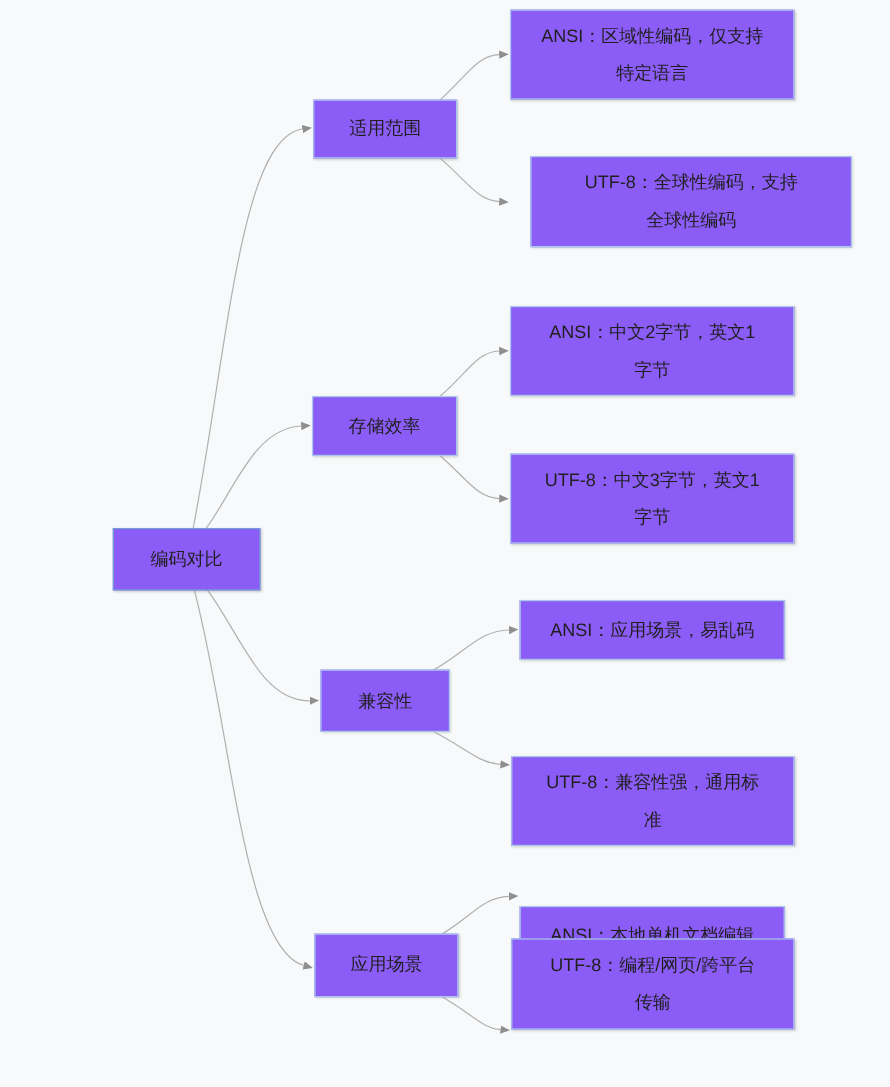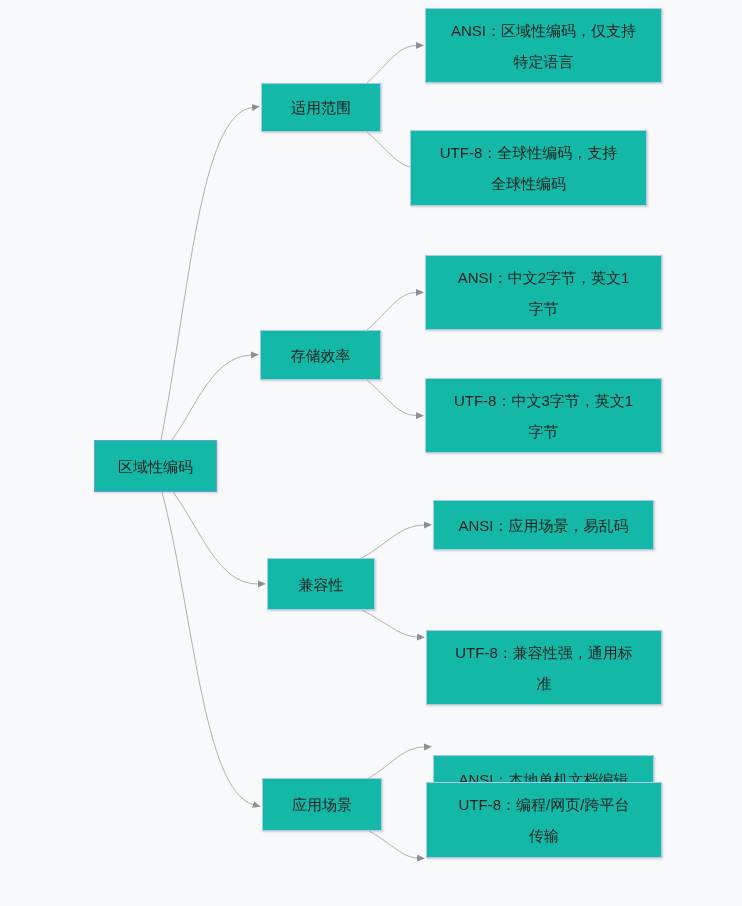--- a/index.html
+++ b/index.html
@@ -17,21 +17,21 @@
   }
   .edges {
     position: absolute;
     left: 0; top: 0;
     width: 742px; height: 906px;
     pointer-events: none;
   }
   .node {
     position: absolute;
     box-sizing: border-box;
-    background: #14b8a6;
+    background: #8b5cf6;
     border: 1px solid #a9c8ee;
     box-shadow: 1px 1px 2px rgba(150,150,150,0.45);
     display: flex;
     flex-direction: column;
     align-items: center;
     justify-content: center;
     text-align: center;
     font-size: 15px;
     color: #1f1f1f;
     line-height: 31px;
@@ -40,23 +40,23 @@
   .node.root {
     border: 1px solid #6f9cd6;
   }
   .node span { display: block; white-space: nowrap; }
 
   
   #n-root  { left: 94px;  top: 440px; width: 123px; height: 52px; }
   #n-b1    { left: 261px; top: 83px;  width: 120px; height: 49px; }
   #n-b2    { left: 260px; top: 330px; width: 121px; height: 50px; }
   #n-b3    { left: 267px; top: 558px; width: 108px; height: 52px; }
-  #n-b4    { left: 262px; top: 778px; width: 120px; height: 53px; }
+  #n-b4    { left: 262px; top: 778px; width: 120px; height: 53px; font-family: Liberation Serif, serif; }
   #n-l1    { left: 425px; top: 8px;   width: 237px; height: 75px; }
-  #n-l2    { left: 410px; top: 130px; width: 237px; height: 76px; }
+  #n-l2    { left: 442px; top: 130px; width: 268px; height: 76px; }
   #n-l3    { left: 425px; top: 255px; width: 237px; height: 75px; }
   #n-l4    { left: 425px; top: 378px; width: 237px; height: 75px; }
   #n-l5    { left: 433px; top: 500px; width: 221px; height: 50px; }
   #n-l6    { left: 426px; top: 600px; width: 236px; height: 75px; margin-top: 30px; }
   #n-l7    { left: 433px; top: 723px; width: 221px; height: 48px; margin-top: 32px; }
   #n-l8    { left: 426px; top: 782px; width: 236px; height: 76px; }
 </style>
 </head>
 <body>
 
@@ -78,21 +78,21 @@
       <path marker-end="url(#arrow)" d="M 367 330 C 390 310, 398 293, 416 292.5"></path>
       <path marker-end="url(#arrow)" d="M 367 380 C 390 400, 398 415, 416 415.5"></path>
       <path marker-end="url(#arrow)" d="M 362 558 C 392 540, 400 526, 424 525"></path>
       <path marker-end="url(#arrow)" d="M 362 610 C 392 626, 400 636, 417 637"></path>
       <path marker-end="url(#arrow)" d="M 369 778 C 395 762, 402 748, 424 747"></path>
       <path marker-end="url(#arrow)" d="M 369 831 C 395 846, 402 857, 417 858"></path>
     </g>
   </svg>
 
   <div class="node root" id="n-root">
-    <span>区域性编码</span>
+    <span>编码对比</span>
   </div>
 
   <div class="node" id="n-b1">
     <span>适用范围</span>
   </div>
   <div class="node" id="n-b2">
     <span>存储效率</span>
   </div>
   <div class="node" id="n-b3">
     <span>兼容性</span>

